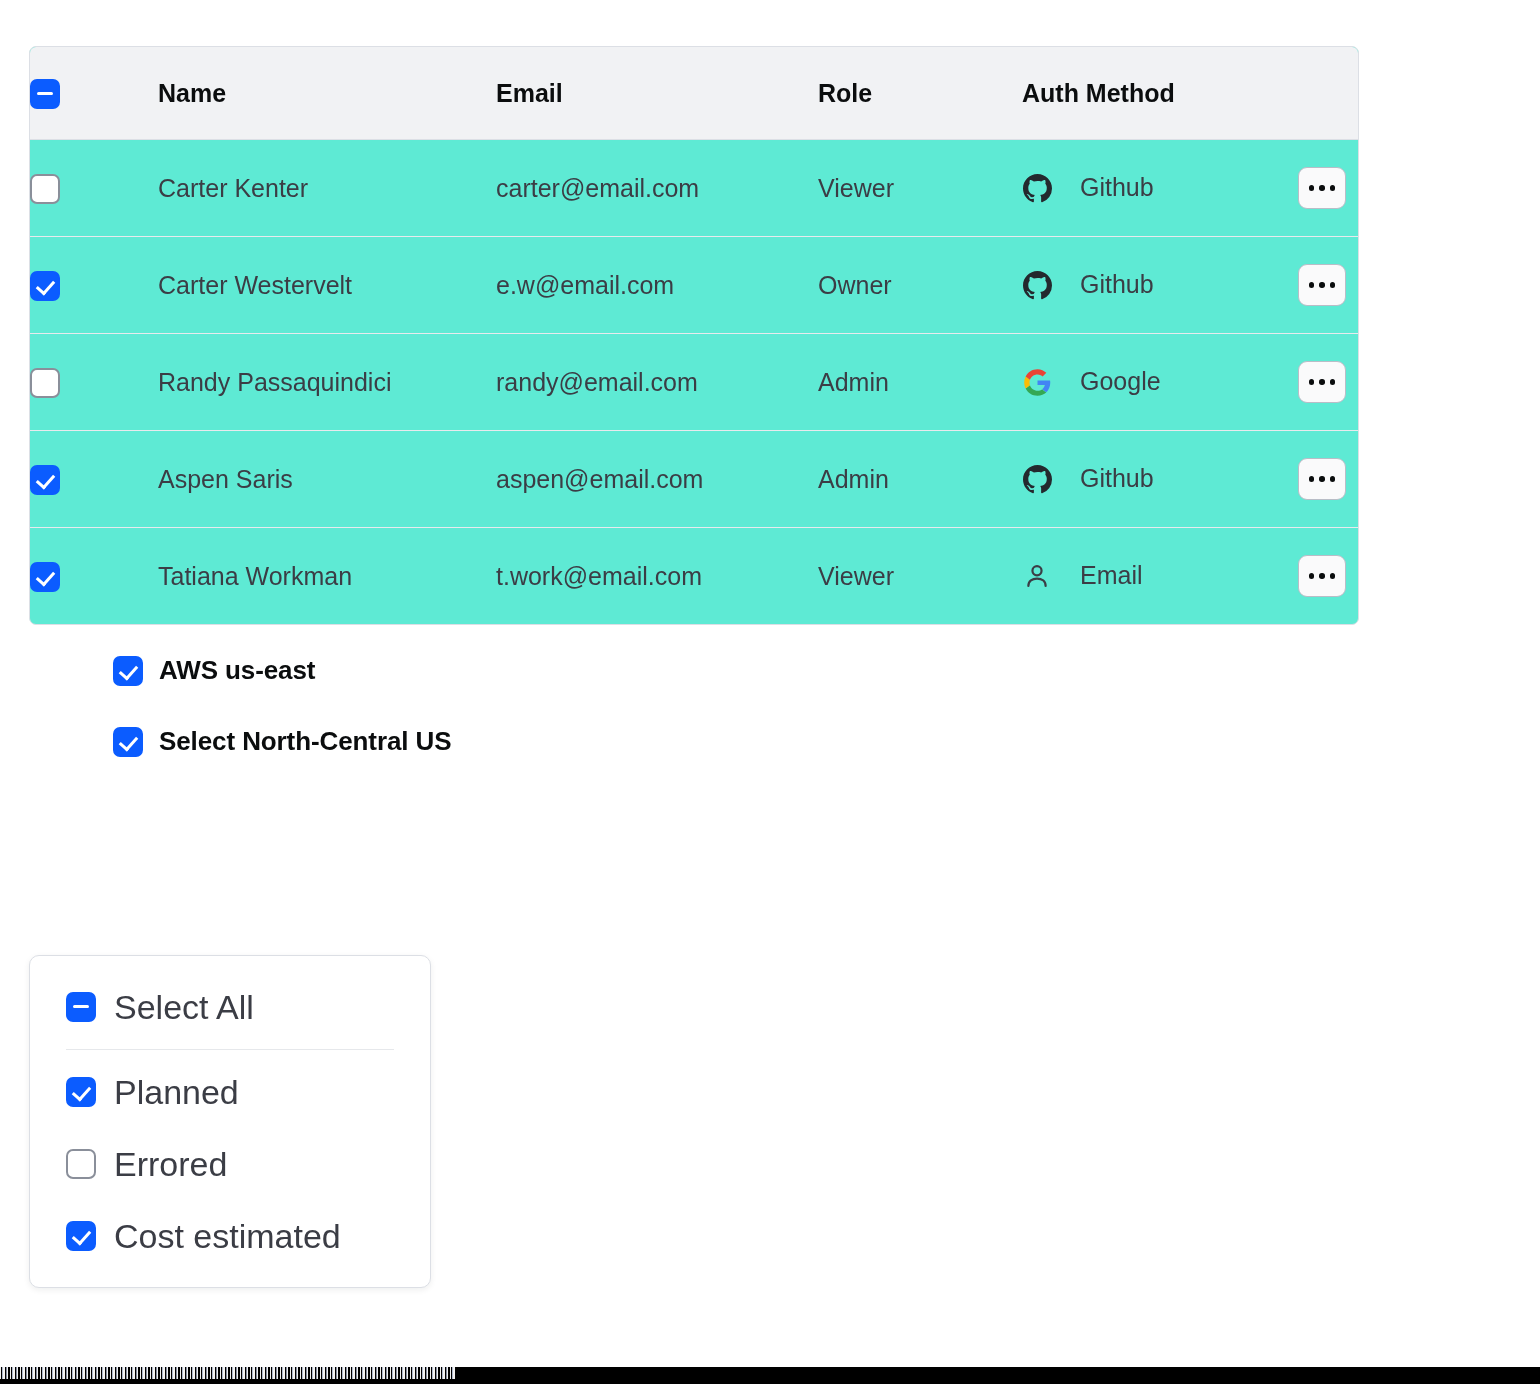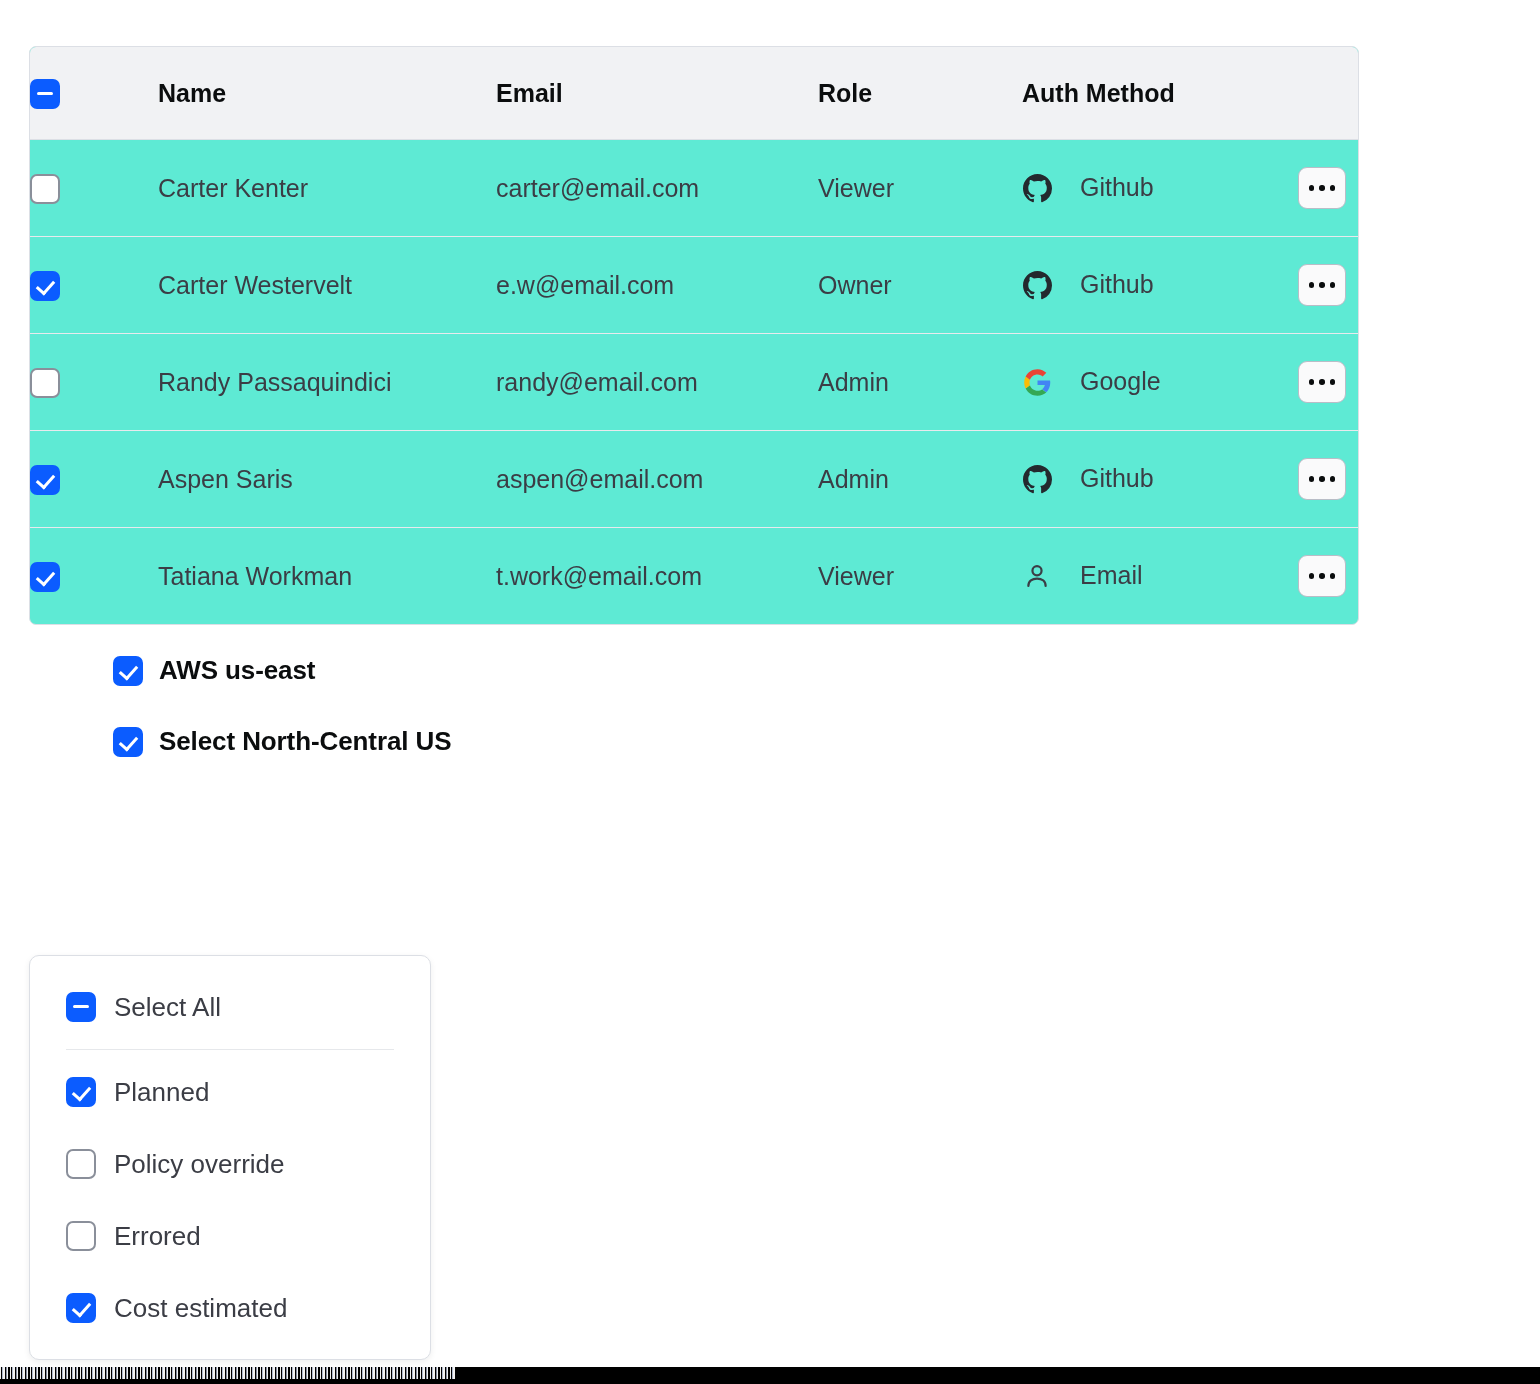--- a/index.html
+++ b/index.html
@@ -195,21 +195,21 @@
   }
   .dd-item {
     display: flex;
     align-items: center;
     gap: 18px;
     padding: 0 36px;
     height: 50px;
     cursor: pointer;
   }
   .dd-label {
-    font-size: 26px;
+    font-size: 34px;
     color: #3B3D45;
   }
   .dd-divider {
     height: 1px;
     background: #E6E8EB;
     margin: 17px 36px 17px 36px;
   }
   .dd-options .dd-item { margin-bottom: 22px; }
   .dd-options .dd-item:last-child { margin-bottom: 0; }
 
@@ -431,24 +431,20 @@
 
   <div class="dd-divider"></div>
 
   <div class="dd-options">
     <div class="dd-item">
       <span class="cb checked"></span>
       <span class="dd-label">Planned</span>
     </div>
     <div class="dd-item">
       <span class="cb unchecked"></span>
-      <span class="dd-label">Policy override</span>
-    </div>
-    <div class="dd-item">
-      <span class="cb unchecked"></span>
       <span class="dd-label">Errored</span>
     </div>
     <div class="dd-item">
       <span class="cb checked"></span>
       <span class="dd-label">Cost estimated</span>
     </div>
   </div>
 
 </div>
 

